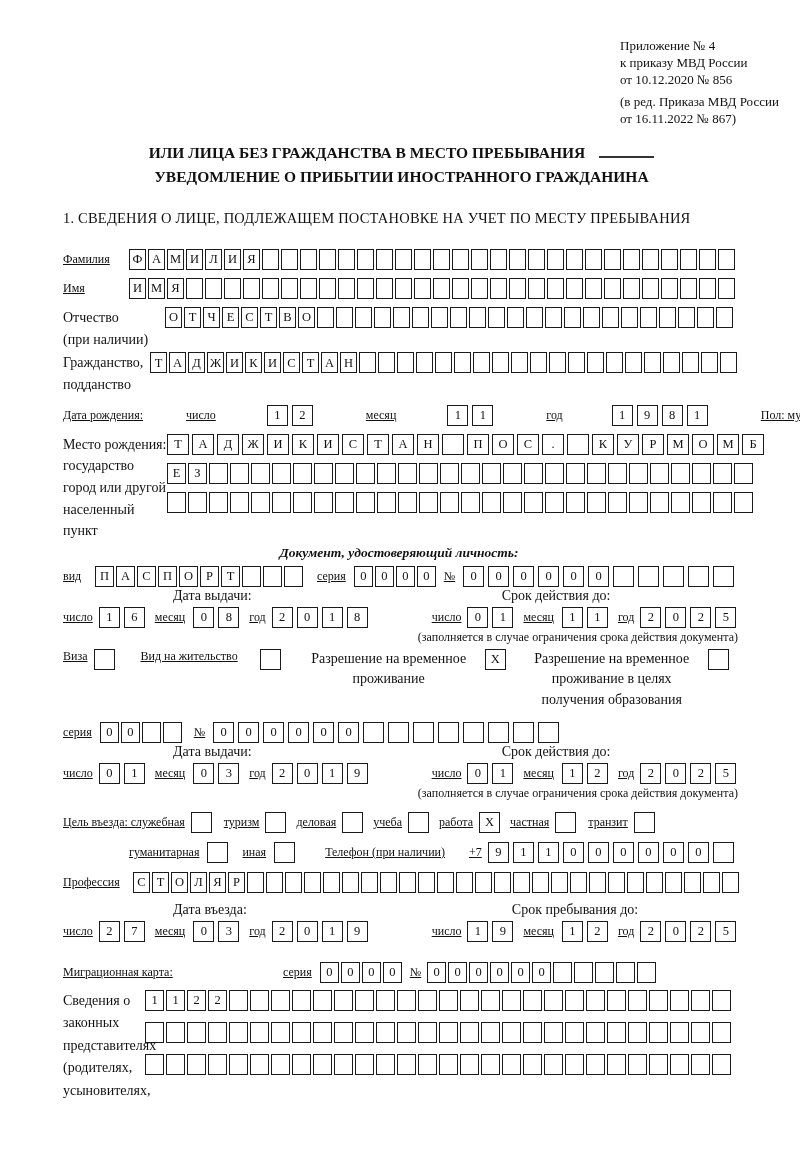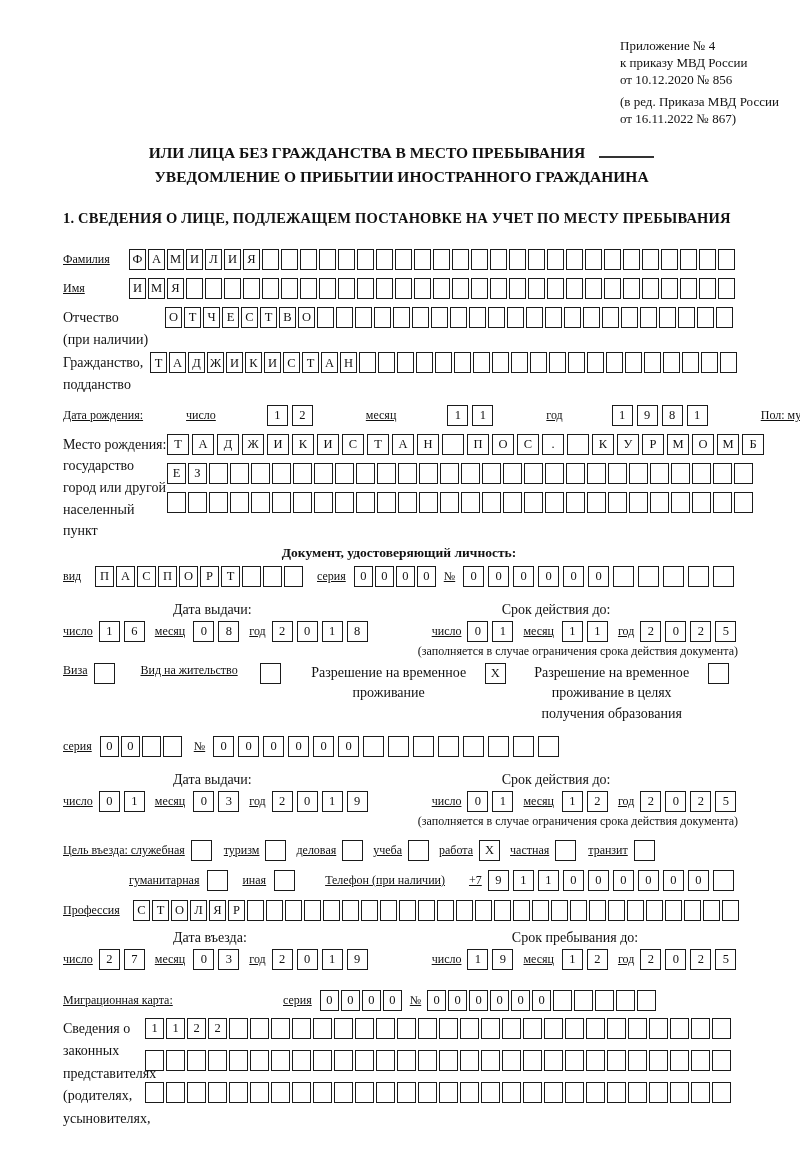--- a/index.html
+++ b/index.html
@@ -6,21 +6,21 @@
   .page {
     position:relative; width:800px; height:1163px; background:#ffffff;
     font-family:"Liberation Serif", serif; color:#111; overflow:hidden;
     box-sizing:border-box; padding:38px 10px 0 63px;
   }
   .appendix { margin-left:557px; font-size:13px; line-height:1.3; }
   .appendix .gap { height:5px; }
   .forma { text-align:right; padding-right:35px; font-weight:bold; font-size:14px; margin-top:14px; letter-spacing:0.5px; }
   .title { text-align:center; font-weight:bold; font-size:15.5px; line-height:1.5; margin-top:14px; margin-right:50px; }
   .title-underline { display:inline-block; width:55px; border-bottom:2.2px solid #333; margin-left:14px; vertical-align:baseline; }
-  .sec1 { font-weight:bold; font-size:14.5px; margin-top:22px; letter-spacing:0.2px; }
+  .sec1 { font-weight:normal; font-size:14.5px; margin-top:22px; letter-spacing:0.2px; }
 
   .row { display:flex; align-items:center; }
   .row.top { align-items:flex-start; }
   .lbl { font-size:12px; white-space:nowrap;text-decoration:underline; }
   .lblcol { font-size:14px; line-height:1.55; flex-shrink:0; }
   .small-note { font-size:12px; }
 
   .cells { display:flex; flex-wrap:nowrap; }
   .cell {
     box-sizing:content-box; width:15px; height:19px; border:1.6px solid #1b1b1b;
@@ -34,22 +34,22 @@
   .w-surname { width:66px; flex-shrink:0; }
   .w-patronymic { width:102px; flex-shrink:0; }
   .w-citizenship { width:87px; flex-shrink:0; }
   .w-birthplace { width:104px; flex-shrink:0; }
   .w-doctype { width:32px; flex-shrink:0; }
   .w-profession { width:70px; flex-shrink:0; }
   .w-migration { width:188px; flex-shrink:0; }
   .w-legal { width:82px; flex-shrink:0; }
 
   .stackrows > .cells { margin-bottom:8px; }
-  .center-bold { text-align:center; font-weight:bold; font-size:13.5px; margin-top:3px; margin-right:55px; }
-  .date-hdr { display:flex; font-size:14px; margin-top:15px; }
+  .center-bold { text-align:center; font-weight:bold; font-size:13.5px; margin-top:3px; margin-right:55px;font-style:italic; }
+  .date-hdr { display:flex; font-size:14px; margin-top:1px; }
   .note-right { text-align:right; padding-right:52px; margin-top:2px; }
   .permit-text { font-size:14px; text-align:center; line-height:1.45; }
   .mr6 { margin-right:6px; } .mr8 { margin-right:8px; }
   .ml6 { margin-left:6px; } .ml8 { margin-left:8px; } .ml10 { margin-left:10px; }
 </style>
 </head>
 <body>
 
 <div class="page">
 

